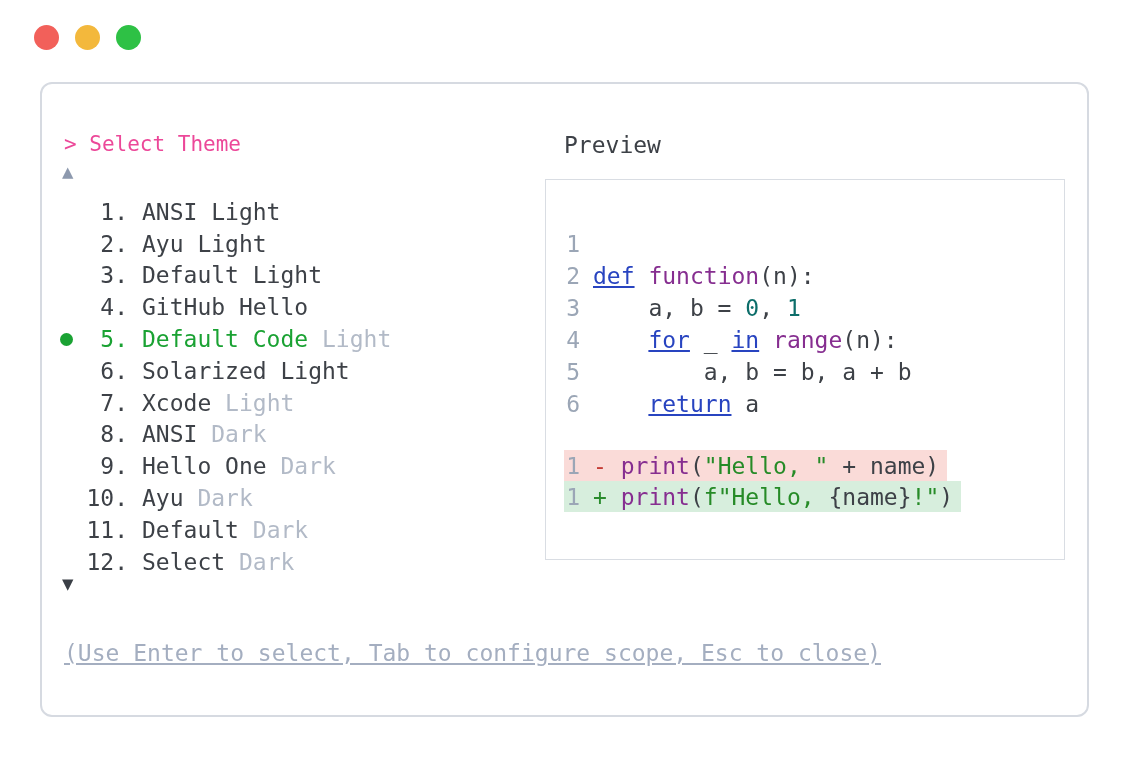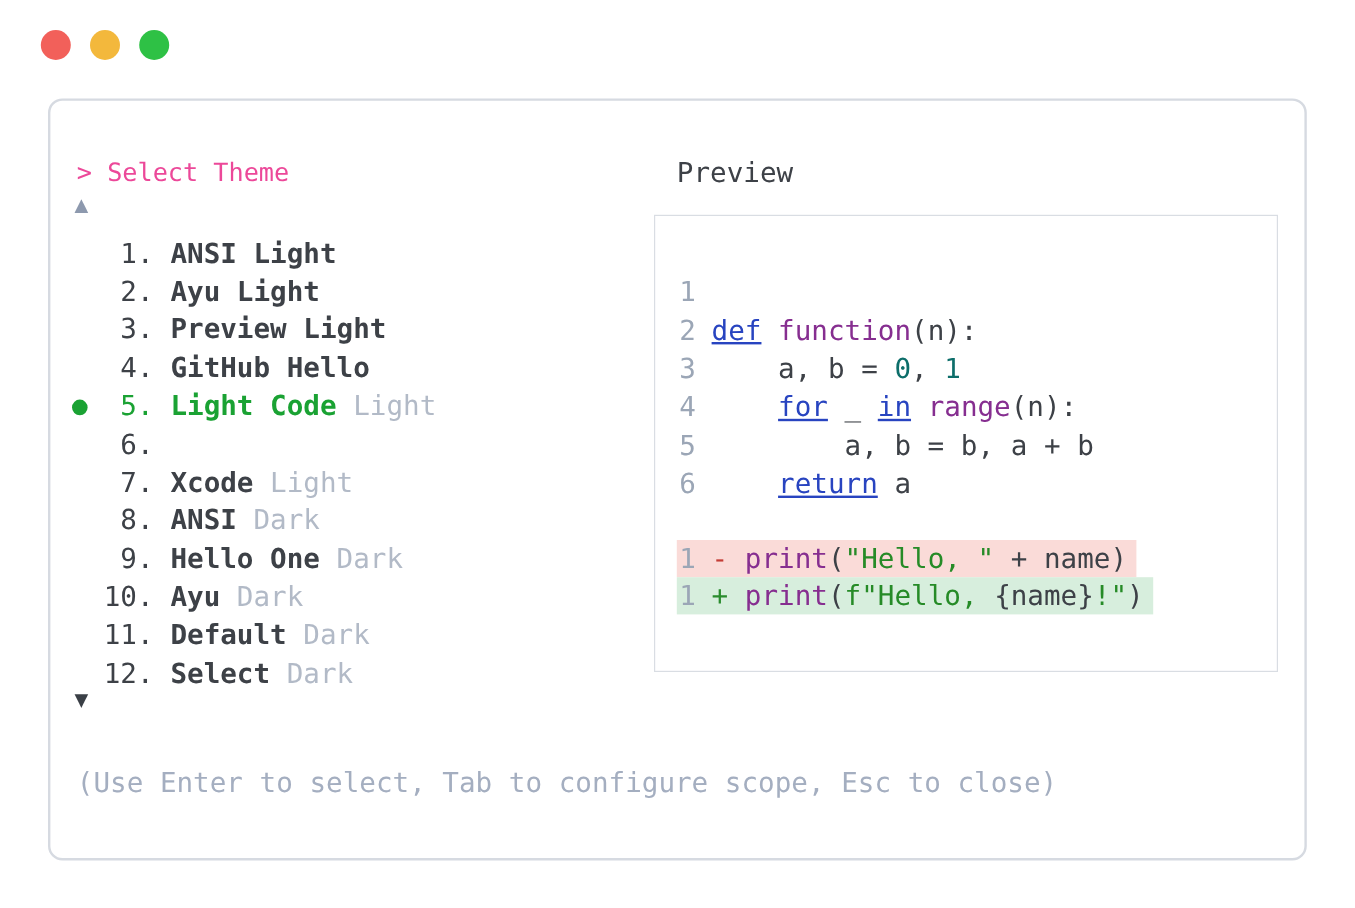--- a/index.html
+++ b/index.html
@@ -41,31 +41,31 @@
     list-style: none;
   }
   .theme-row {
     display: flex; align-items: center;
     height: 31.8px; font-size: 23px; white-space: pre;
     color: #3d4147;
   }
   .bullet-slot { width: 26px; display: flex; align-items: center; }
   .dot { width: 13px; height: 13px; border-radius: 50%; background: var(--c-select-green); }
   .num { width: 42px; text-align: right; }
-  .tname { margin-left: 14px; font-weight: bold; }
+  .tname { margin-left: 14px; }
   .variant { color: #b2bac7; }
   .theme-row.selected .num,
   .theme-row.selected .tname { color: var(--c-select-green); }
   .scroll-down {
     position: absolute; left: 20px; top: 488px;
     font-size: 19px; color: #3a3f46;
   }
   .hint {
     position: absolute; left: 22px; top: 556px;
-    font-size: 23px; color: #a4aec0; white-space: pre;
+    font-size: 23px; color: #a4aec0; white-space: pre; text-decoration: underline;
   }
 
   
   .preview-title {
     position: absolute; left: 498px; top: 48px;
     font-size: 23px; color: #3d4147; margin-left: 24px;
   }
   .preview-box {
     position: absolute; left: 503px; top: 95px;
     width: 520px; height: 381px;
@@ -107,24 +107,24 @@
   <span class="light yellow"></span>
   <span class="light green"></span>
 </div>
 
 <div class="panel">
   <div class="prompt">&gt; Select Theme</div>
   <div class="scroll-up">▲</div>
   <ul class="theme-list" id="theme-list">
       <li class="theme-row"><span class="bullet-slot"></span><span class="num">1.</span><span class="tname">ANSI Light</span></li>
       <li class="theme-row"><span class="bullet-slot"></span><span class="num">2.</span><span class="tname">Ayu Light</span></li>
-      <li class="theme-row"><span class="bullet-slot"></span><span class="num">3.</span><span class="tname">Preview Light</span></li>
+      <li class="theme-row"><span class="bullet-slot"></span><span class="num">3.</span><span class="tname">Default Light</span></li>
       <li class="theme-row"><span class="bullet-slot"></span><span class="num">4.</span><span class="tname">GitHub Hello</span></li>
-      <li class="theme-row selected"><span class="bullet-slot"><span class="dot"></span></span><span class="num">5.</span><span class="tname">Light Code </span><span class="variant">Light</span></li>
-      <li class="theme-row"><span class="bullet-slot"></span><span class="num">6.</span></li>
+      <li class="theme-row selected"><span class="bullet-slot"><span class="dot"></span></span><span class="num">5.</span><span class="tname">Default Code </span><span class="variant">Light</span></li>
+      <li class="theme-row"><span class="bullet-slot"></span><span class="num">6.</span><span class="tname">Solarized Light</span></li>
       <li class="theme-row"><span class="bullet-slot"></span><span class="num">7.</span><span class="tname">Xcode </span><span class="variant">Light</span></li>
       <li class="theme-row"><span class="bullet-slot"></span><span class="num">8.</span><span class="tname">ANSI </span><span class="variant">Dark</span></li>
       <li class="theme-row"><span class="bullet-slot"></span><span class="num">9.</span><span class="tname">Hello One </span><span class="variant">Dark</span></li>
       <li class="theme-row"><span class="bullet-slot"></span><span class="num">10.</span><span class="tname">Ayu </span><span class="variant">Dark</span></li>
       <li class="theme-row"><span class="bullet-slot"></span><span class="num">11.</span><span class="tname">Default </span><span class="variant">Dark</span></li>
       <li class="theme-row"><span class="bullet-slot"></span><span class="num">12.</span><span class="tname">Select </span><span class="variant">Dark</span></li>
     </ul>
   <div class="scroll-down">▼</div>
   <div class="hint">(Use Enter to select, Tab to configure scope, Esc to close)</div>
 

